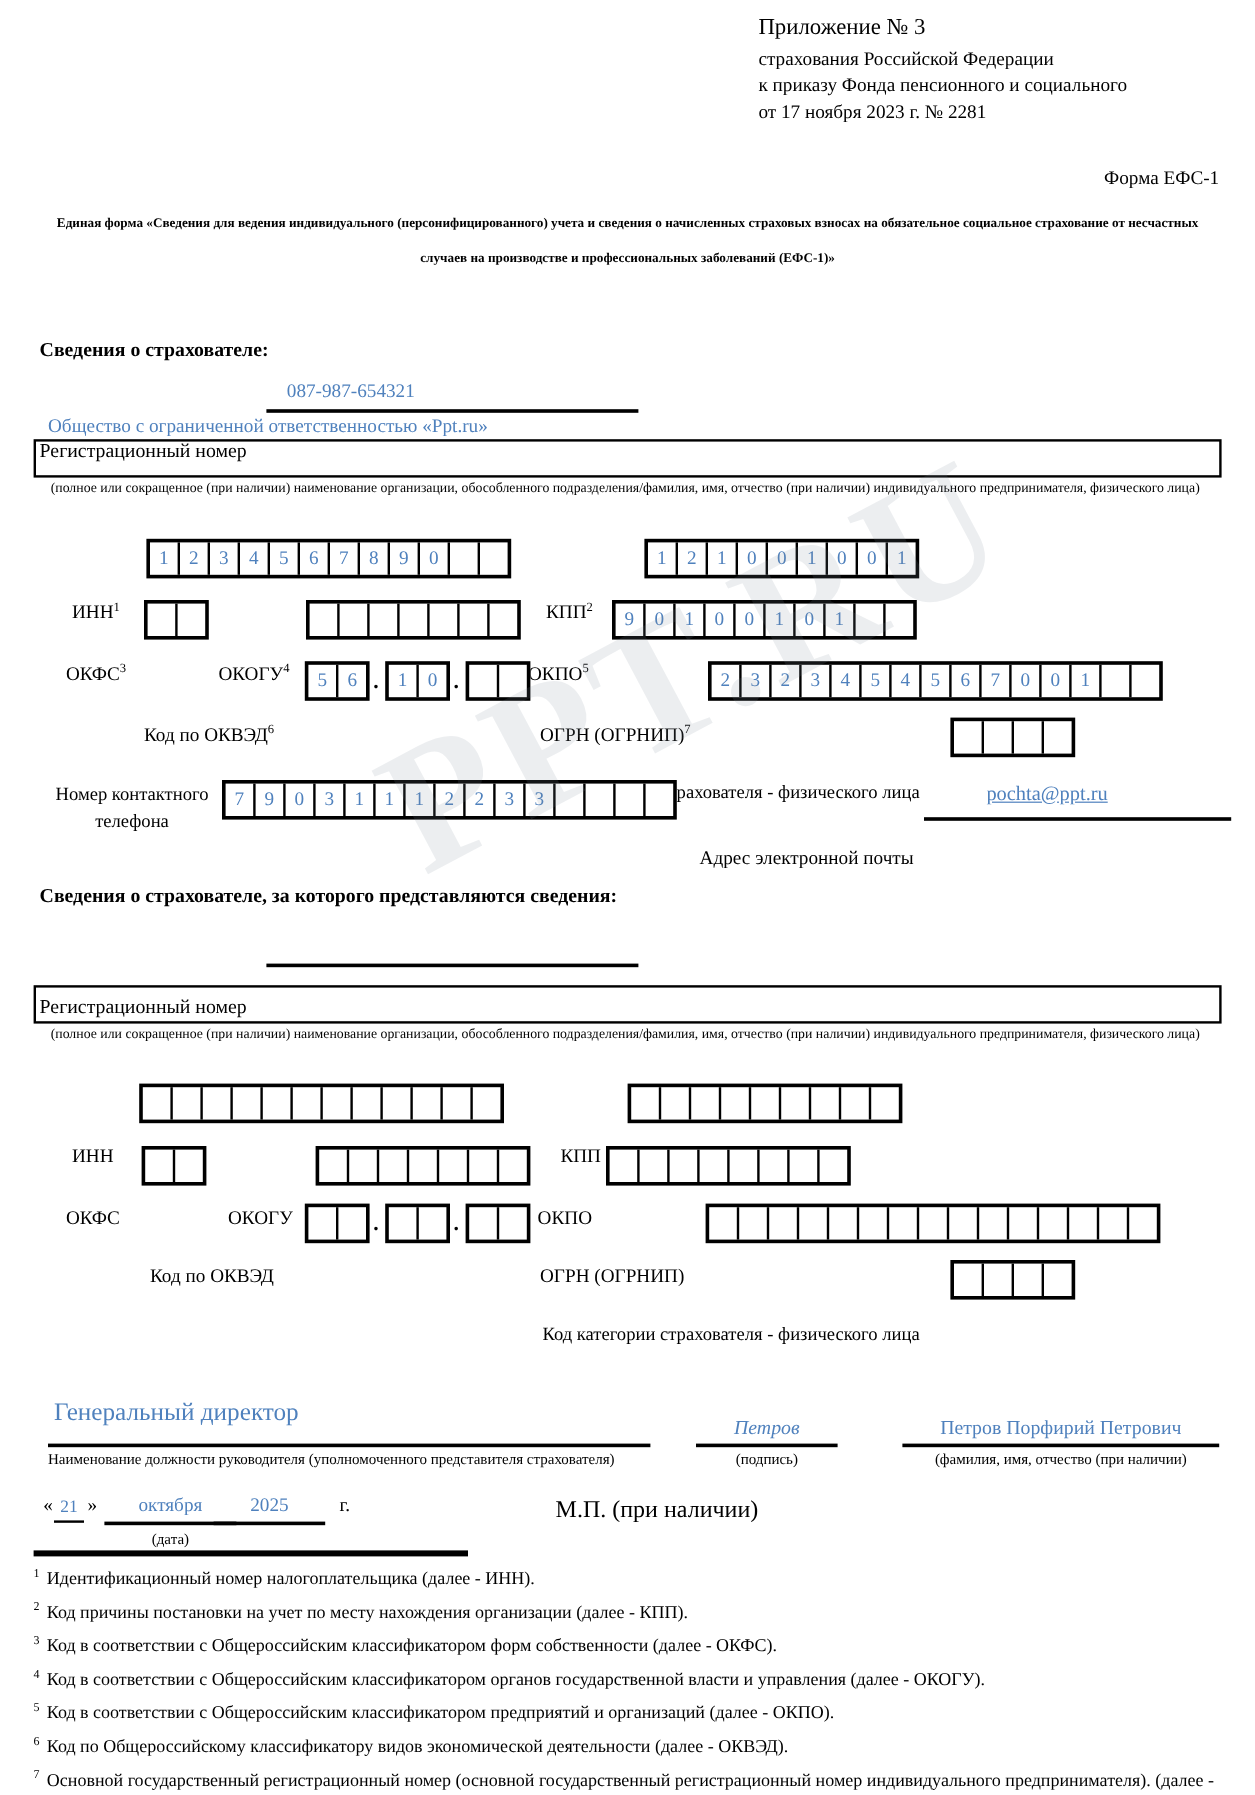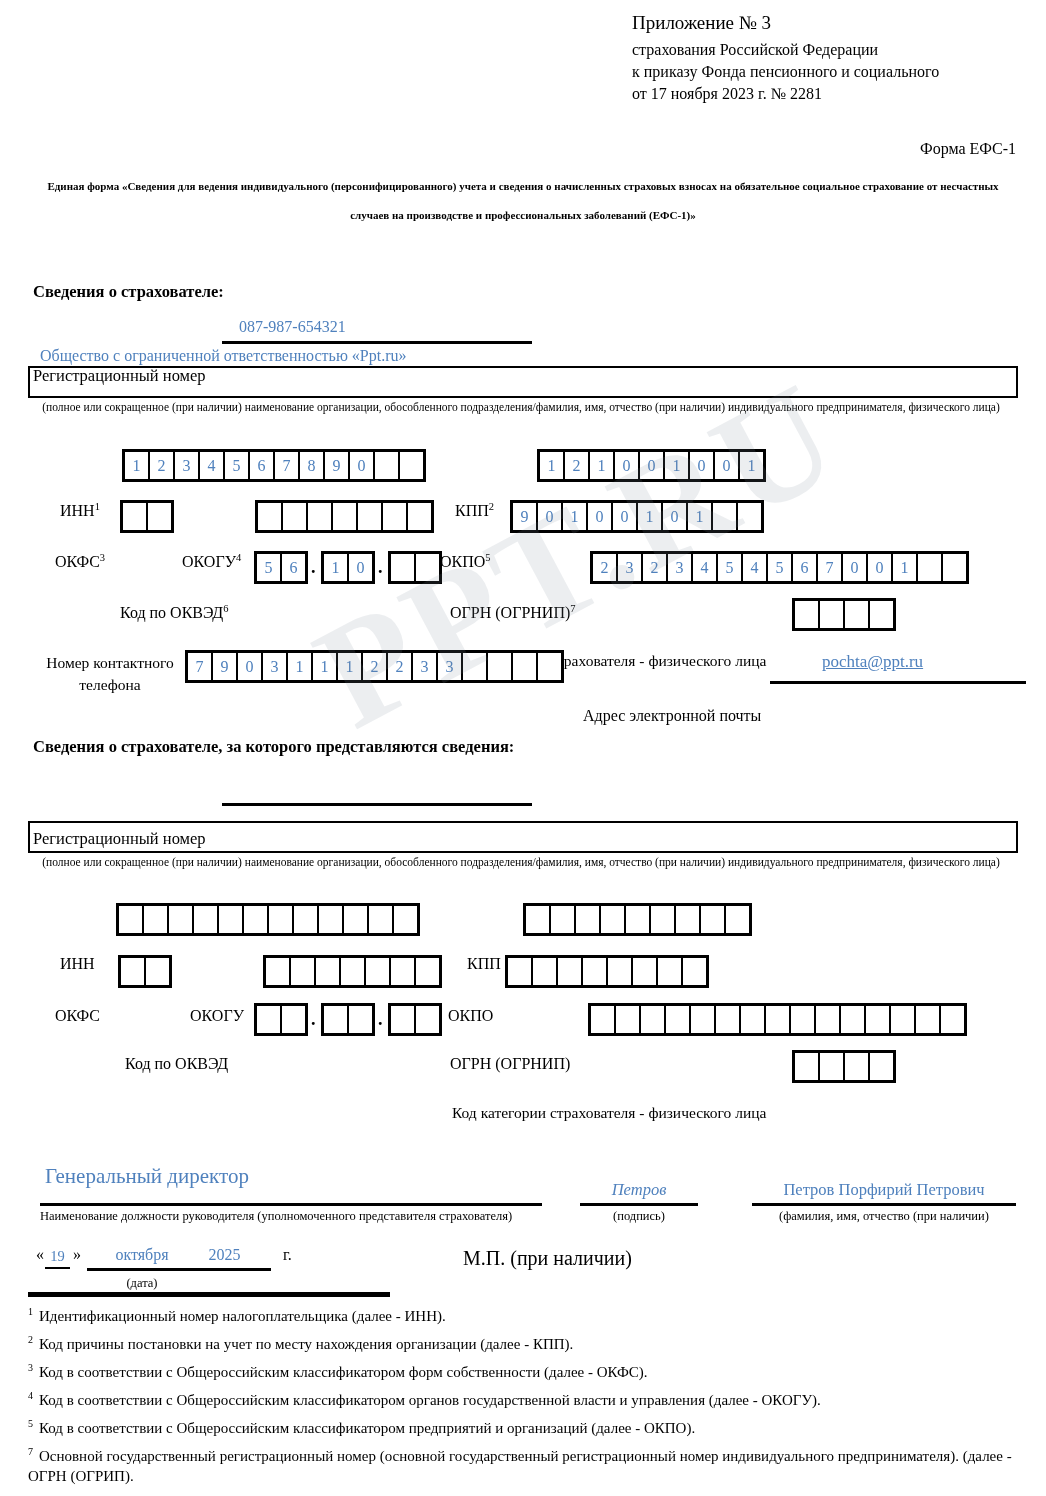--- a/index.html
+++ b/index.html
@@ -298,34 +298,35 @@
 
   <div class="abs blue" style="left:580px; top:1180px; width:118px; font-size:16.5px; font-style:italic; text-align:center;">Петров</div>
   <div class="hline" style="left:580px; top:1203px; width:118px;"></div>
   <div class="abs smallcap center" style="left:580px; top:1209px; width:118px;">(подпись)</div>
 
   <div class="abs blue center" style="left:752px; top:1180px; width:264px; font-size:16.5px;">Петров Порфирий Петрович</div>
   <div class="hline" style="left:752px; top:1203px; width:264px;"></div>
   <div class="abs smallcap center" style="left:752px; top:1209px; width:264px;">(фамилия, имя, отчество (при наличии)</div>
 
   <div class="abs" style="left:36px; top:1246px; font-size:16px;">«</div>
-  <div class="abs blue" style="left:45px; top:1248px; width:25px; font-size:14.5px; text-align:center;">19</div>
+  <div class="abs blue" style="left:45px; top:1248px; width:25px; font-size:14.5px; text-align:center;">21</div>
   <div class="hline" style="left:45px; top:1267px; width:25px; height:2px;"></div>
   <div class="abs" style="left:73px; top:1246px; font-size:16px;">»</div>
   <div class="abs blue center" style="left:87px; top:1246px; width:110px; font-size:16px;">октября</div>
   <div class="hline" style="left:87px; top:1268px; width:110px;"></div>
   <div class="abs blue center" style="left:178px; top:1246px; width:93px; font-size:16px;">2025</div>
   <div class="hline" style="left:178px; top:1268px; width:93px;"></div>
   <div class="abs" style="left:283px; top:1246px; font-size:16px;">г.</div>
   <div class="abs smallcap center" style="left:87px; top:1276px; width:110px;">(дата)</div>
   <div class="abs" style="left:463px; top:1247px; font-size:20px;">М.П. (при наличии)</div>
 
   <div class="hline" style="left:28px; top:1292px; width:362px; height:5px;"></div>
   <div class="abs" style="left:28px; top:1302px; width:992px;">
     <div class="footnote"><sup>1</sup><span>Идентификационный номер налогоплательщика (далее - ИНН).</span></div>
     <div class="footnote"><sup>2</sup><span>Код причины постановки на учет по месту нахождения организации (далее - КПП).</span></div>
     <div class="footnote"><sup>3</sup><span>Код в соответствии с Общероссийским классификатором форм собственности (далее - ОКФС).</span></div>
     <div class="footnote"><sup>4</sup><span>Код в соответствии с Общероссийским классификатором органов государственной власти и управления (далее - ОКОГУ).</span></div>
     <div class="footnote"><sup>5</sup><span>Код в соответствии с Общероссийским классификатором предприятий и организаций (далее - ОКПО).</span></div>
+    <div class="footnote"><sup>6</sup><span>Код по Общероссийскому классификатору видов экономической деятельности (далее - ОКВЭД).</span></div>
     <div class="footnote"><sup>7</sup><span>Основной государственный регистрационный номер (основной государственный регистрационный номер индивидуального предпринимателя). (далее - ОГРН (ОГРИП).</span></div>
   </div>
 
 </div>
 
 </body></html>

